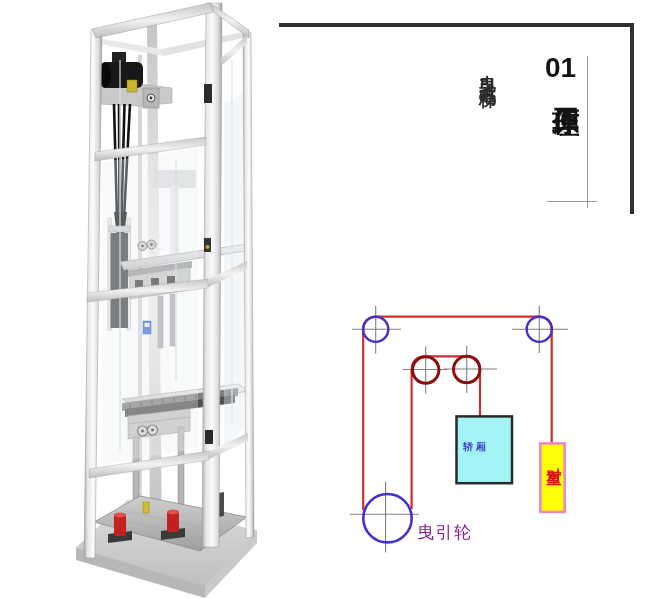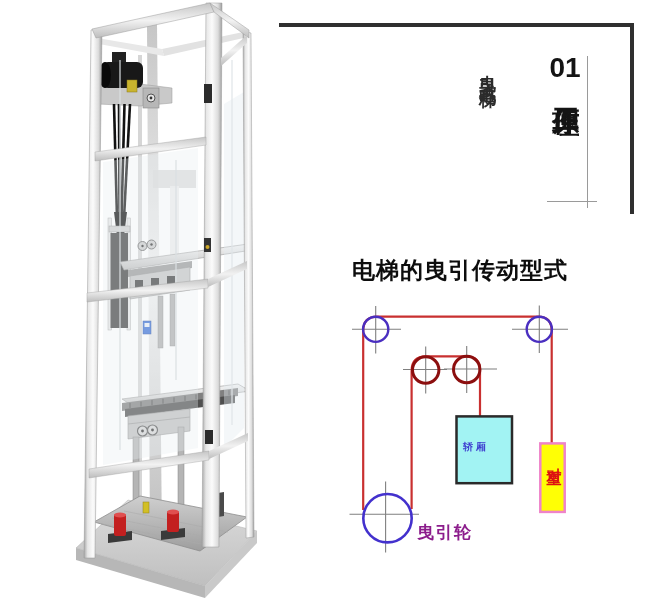--- a/index.html
+++ b/index.html
@@ -4,34 +4,34 @@
 <style>
   html,body{margin:0;padding:0;background:#ffffff;}
   .stage{position:relative;width:654px;height:599px;background:#ffffff;overflow:hidden;
          font-family:"Liberation Sans","DejaVu Sans",sans-serif;}
   .stage svg{position:absolute;left:0;top:0;}
   
   .corner-bracket{position:absolute;left:279px;top:23px;width:351px;height:187px;
                   border-top:4.5px solid #2f2f2f;border-right:4.5px solid #2f2f2f;}
   .side-label{position:absolute;left:477px;top:61px;writing-mode:vertical-rl;text-orientation:upright;
               font-size:17px;font-weight:700;color:#2b2b2b;letter-spacing:4px;line-height:20px;}
-  .chapter-num{position:absolute;left:545px;top:52px;width:40px;text-align:center;
+  .chapter-num{position:absolute;left:545px;top:52px;width:40px;text-align:left;
                font-size:28px;font-weight:800;color:#141414;letter-spacing:0px;}
   .chapter-title{position:absolute;left:551px;top:86px;writing-mode:vertical-rl;text-orientation:upright;
                  font-size:27px;font-weight:800;color:#141414;letter-spacing:1px;line-height:30px;}
   .thin-vline{position:absolute;left:587px;top:56px;width:1px;height:152px;background:#9a9a9a;}
   .thin-hline{position:absolute;left:547px;top:201px;width:50px;height:1px;background:#9a9a9a;}
   
   .diagram-title{position:absolute;left:352px;top:255px;font-size:23px;font-weight:800;
                  color:#0d0d0d;letter-spacing:1px;}
   .label-car{position:absolute;left:463px;top:440px;font-size:10px;font-weight:700;
              color:#3d3dcf;letter-spacing:3px;}
   .label-cw{position:absolute;left:544px;top:456px;writing-mode:vertical-rl;text-orientation:upright;
             font-size:15px;font-weight:700;color:#dd1111;letter-spacing:3px;}
-  .label-sheave{position:absolute;left:417px;top:521px;font-size:17px;font-weight:700;
+  .label-sheave{position:absolute;left:417px;top:521px;font-size:17px;font-weight:400;
                 color:#8c1d8c;letter-spacing:1.5px;}
 </style>
 </head>
 <body>
 
 <div class="stage">
 
   <svg width="654" height="599" viewBox="0 0 654 599">
     <defs>
       <linearGradient id="al" x1="0" y1="0" x2="1" y2="0">
@@ -226,18 +226,17 @@
     </g>
   </svg>
 
   <div class="corner-bracket"></div>
   <div class="side-label">曳引式电梯</div>
   <div class="chapter-num">01</div>
   <div class="chapter-title">工作原理</div>
   <div class="thin-vline"></div>
   <div class="thin-hline"></div>
 
-  <div class="diagram-title">电梯的曳引传动型式</div>
   <div class="label-car">轿厢</div>
   <div class="label-cw">对重</div>
   <div class="label-sheave">曳引轮</div>
 
 </div>
 
 </body></html>

